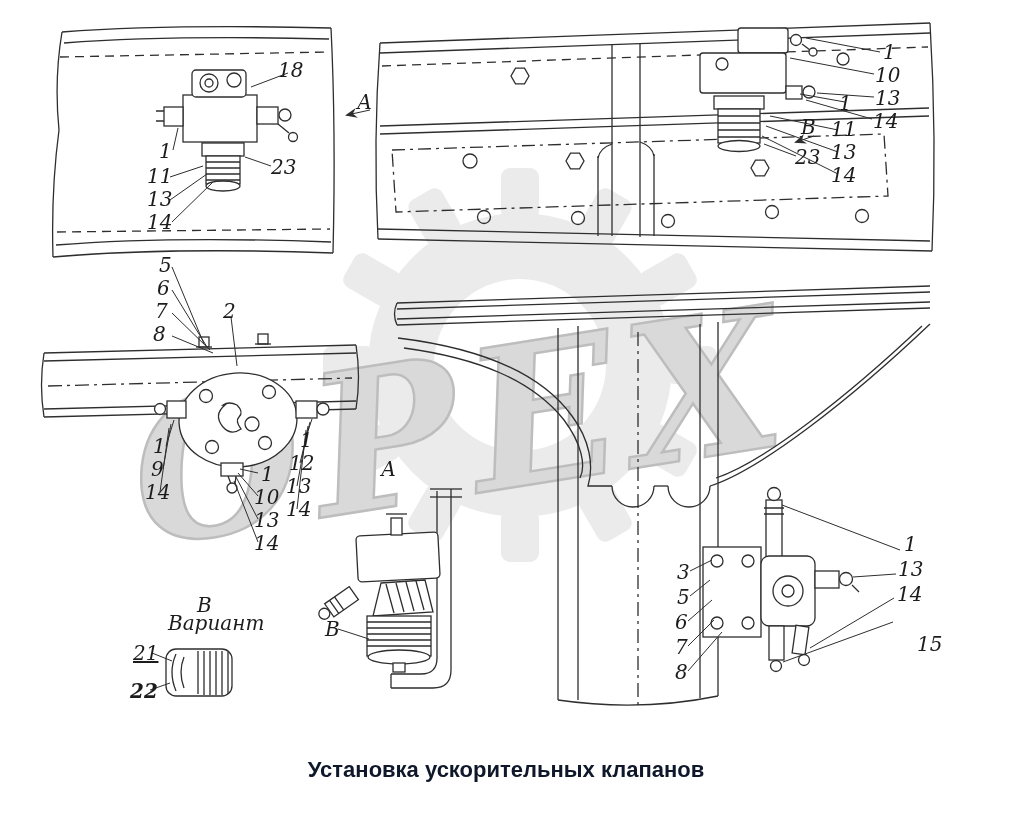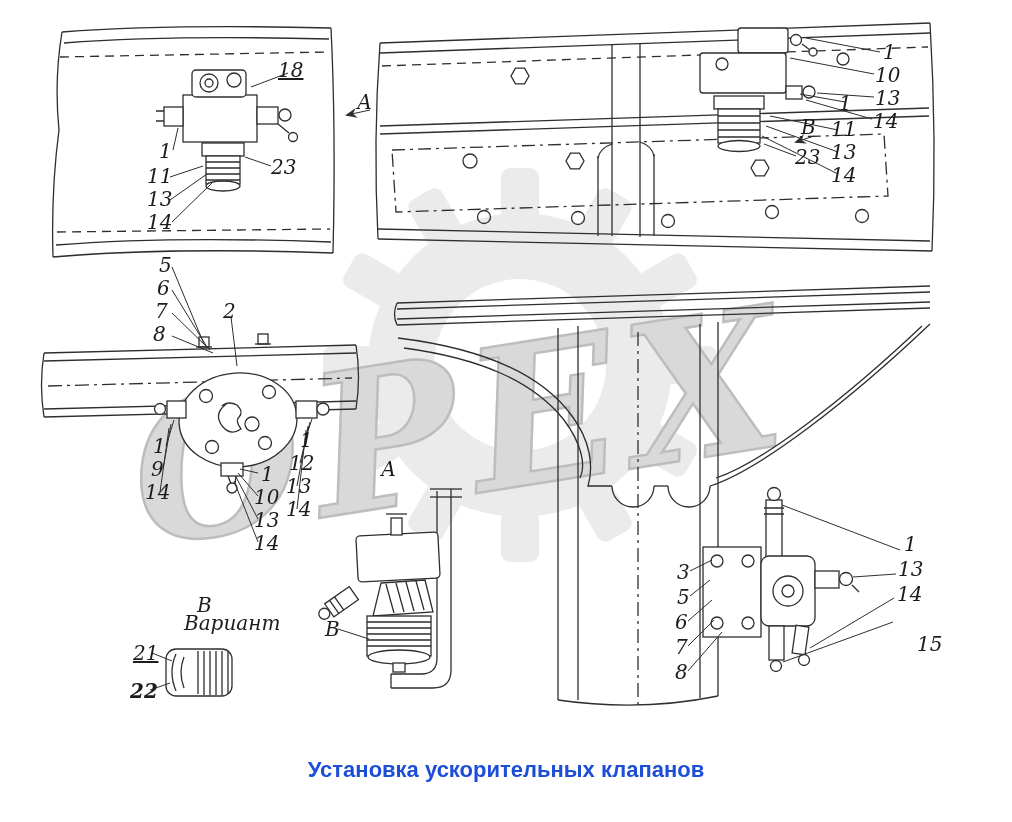--- a/index.html
+++ b/index.html
@@ -2,21 +2,21 @@
 <html><head>
 <meta charset="utf-8">
 <style>
   html,body{margin:0;padding:0;background:#ffffff;}
   .canvas{position:relative;width:1012px;height:822px;background:#ffffff;overflow:hidden;
           font-family:"DejaVu Serif",serif;}
   .canvas svg{position:absolute;left:0;top:0;}
   .callout{position:absolute;font-style:italic;font-size:20px;color:#1c1c1c;line-height:1;
            white-space:nowrap;font-family:"DejaVu Serif",serif;}
   .title{position:absolute;left:0;right:0;top:757px;text-align:center;
-         font-family:"Liberation Sans",sans-serif;font-weight:bold;font-size:22px;color:#1d4ed8;}
+         font-family:"Liberation Sans",sans-serif;font-weight:bold;font-size:22px;color:#0f172a;}
 </style>
 </head>
 <body>
 
 <div class="canvas">
 
 <svg width="1012" height="822" viewBox="0 0 1012 822">
   <defs>
     <marker id="arr" markerWidth="12" markerHeight="10" refX="10" refY="5" orient="auto">
       <path d="M12,5 L0,0 L4,5 L0,10 Z" fill="#2e2e2e"></path>
@@ -278,21 +278,21 @@
     <path d="M204,651 v44 M210,651 v44 M216,651 v44 M222,651 v44 M228,652 v42"></path>
   </g>
 
   <g stroke="#2e2e2e" stroke-width="1" fill="none">
     <path d="M152,653 L172,661"></path>
     <path d="M150,690 L170,683"></path>
   </g>
 </svg>
 
   <div style="position:absolute;left:0;top:0;width:1012px;height:822px;">
-      <div class="callout" style="left: 278px; top: 60px; text-decoration: underline;">18</div>
+      <div class="callout" style="left: 278px; top: 60px;">18</div>
       <div class="callout" style="left: 357px; top: 92px;">А</div>
       <div class="callout" style="left: 159px; top: 141px;">1</div>
       <div class="callout" style="left: 147px; top: 166px;">11</div>
       <div class="callout" style="left: 147px; top: 189px;">13</div>
       <div class="callout" style="left: 147px; top: 212px;">14</div>
       <div class="callout" style="left: 271px; top: 157px;">23</div>
       <div class="callout" style="left: 159px; top: 255px;">5</div>
       <div class="callout" style="left: 157px; top: 278px;">6</div>
       <div class="callout" style="left: 155px; top: 301px;">7</div>
       <div class="callout" style="left: 153px; top: 324px;">8</div>
@@ -314,21 +314,21 @@
       <div class="callout" style="left: 873px; top: 111px;">14</div>
       <div class="callout" style="left: 839px; top: 93px;">1</div>
       <div class="callout" style="left: 801px; top: 117px;">В</div>
       <div class="callout" style="left: 831px; top: 119px;">11</div>
       <div class="callout" style="left: 831px; top: 142px;">13</div>
       <div class="callout" style="left: 831px; top: 165px;">14</div>
       <div class="callout" style="left: 795px; top: 147px;">23</div>
       <div class="callout" style="left: 381px; top: 459px;">А</div>
       <div class="callout" style="left: 325px; top: 619px;">В</div>
       <div class="callout" style="left: 197px; top: 595px;">В</div>
-      <div class="callout" style="left: 184px; top: 613px;">Вариант</div>
+      <div class="callout" style="left: 168px; top: 613px;">Вариант</div>
       <div class="callout" style="left: 133px; top: 643px; text-decoration: underline;">21</div>
       <div class="callout" style="left: 130px; top: 681px; font-weight: bold;">22</div>
       <div class="callout" style="left: 677px; top: 562px;">3</div>
       <div class="callout" style="left: 677px; top: 587px;">5</div>
       <div class="callout" style="left: 675px; top: 612px;">6</div>
       <div class="callout" style="left: 675px; top: 637px;">7</div>
       <div class="callout" style="left: 675px; top: 662px;">8</div>
       <div class="callout" style="left: 904px; top: 534px;">1</div>
       <div class="callout" style="left: 898px; top: 559px;">13</div>
       <div class="callout" style="left: 897px; top: 584px;">14</div>

